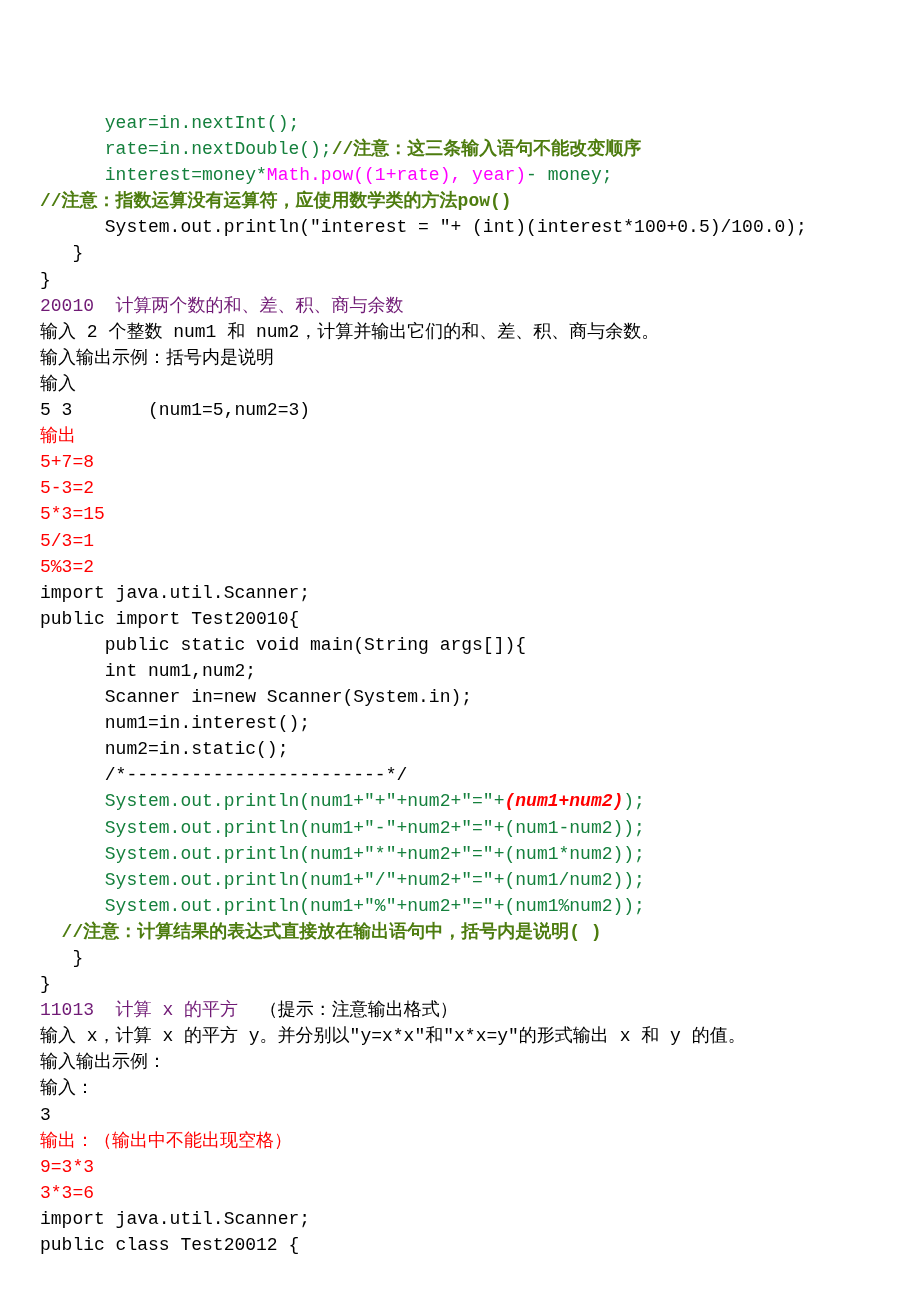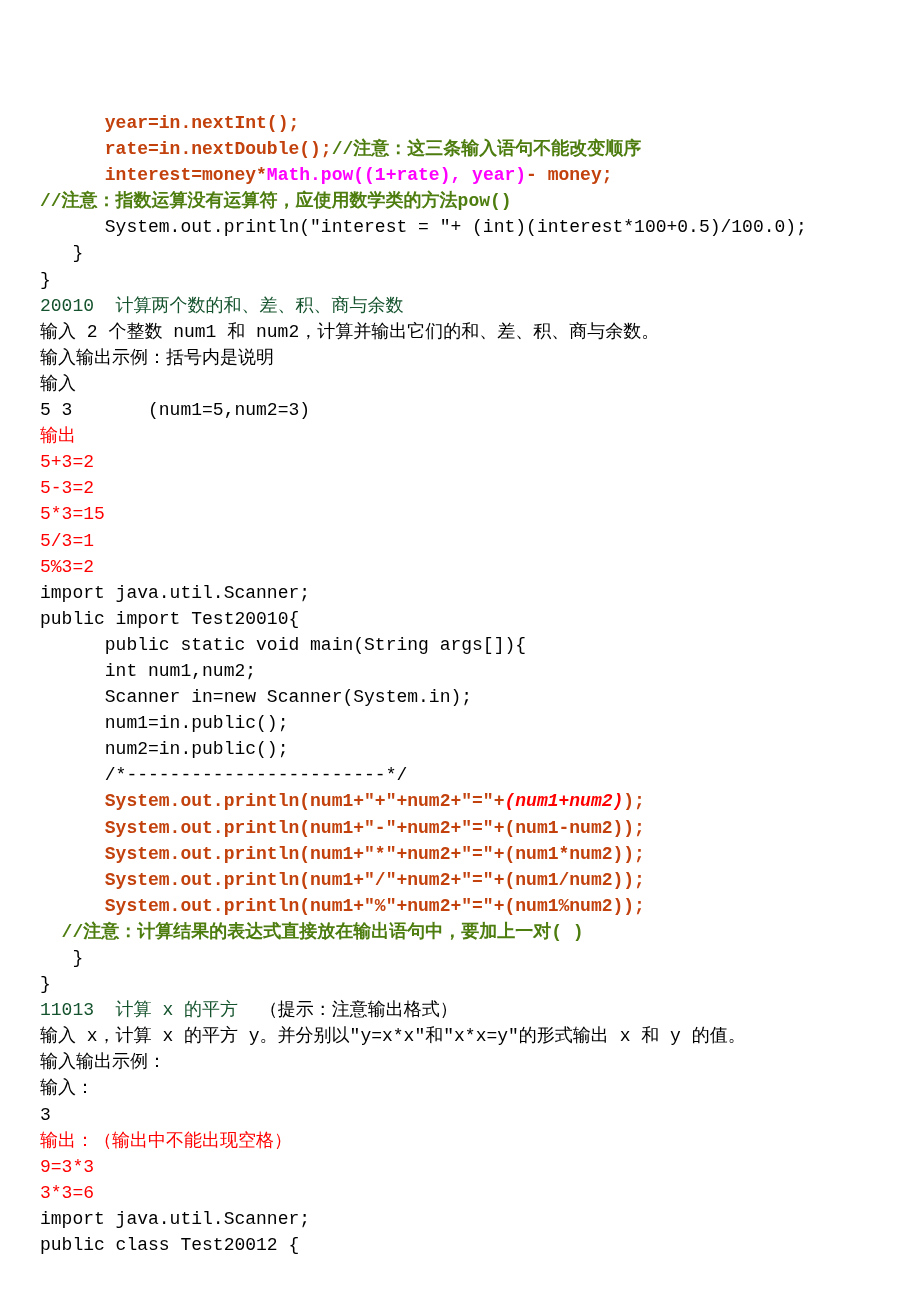--- a/index.html
+++ b/index.html
@@ -9,64 +9,64 @@
     font-family: "SimSun", "宋体", serif;
     font-size: 18px;
     line-height: 1.45;
     color: #000;
     width: 840px;
   }
   .line {
     white-space: pre;
     font-family: "SimSun", "宋体", "Courier New", monospace;
   }
-  .blue-bold { color: #c2410c; font-weight: bold; font-family: "Courier New", monospace; }
-  .magenta { color: #ff00ff; font-weight: bold; font-family: "Courier New", monospace; text-align: right; }
+  .blue-bold { color: #15803d; font-weight: normal; font-family: "Courier New", monospace; }
+  .magenta { color: #ff00ff; font-weight: normal; font-family: "Courier New", monospace; text-align: right; }
   .red { color: #ff0000; font-weight: bold; font-family: "Courier New", monospace; font-style: italic; }
   .red-cn { color: #ff0000; text-align: center; }
-  .blue { color: #14532d; }
+  .blue { color: #701a75; }
   .green-bold { color: #4d7c0f; font-weight: bold; }
   .mono { font-family: "Courier New", monospace; }
 </style>
 </head>
 <body>
 
 <div class="line"><span class="blue-bold">      year=in.nextInt();</span></div>
 <div class="line"><span class="blue-bold">      rate=in.nextDouble();</span><span class="green-bold">//注意：这三条输入语句不能改变顺序</span></div>
 <div class="line"><span class="blue-bold">      interest=money*</span><span class="magenta">Math.pow((1+rate), year)</span><span class="blue-bold">- money;</span></div>
 <div class="line"><span class="green-bold">//注意：指数运算没有运算符，应使用数学类的方法</span><span class="green-bold mono">pow()</span></div>
 <div class="line">      System.out.println("interest = "+ (int)(interest*100+0.5)/100.0);</div>
 <div class="line">   }</div>
 <div class="line">}</div>
 
 <div class="line"><span class="blue">20010  计算两个数的和、差、积、商与余数</span></div>
 <div class="line">输入 2 个整数 num1 和 num2，计算并输出它们的和、差、积、商与余数。</div>
 <div class="line">输入输出示例：括号内是说明</div>
 <div class="line">输入</div>
 <div class="line">5 3       (num1=5,num2=3)</div>
 <div class="line"><span class="red-cn">输出</span></div>
-<div class="line"><span class="red-cn">5+3=2</span></div>
+<div class="line"><span class="red-cn">5+7=8</span></div>
 <div class="line"><span class="red-cn">5-3=2</span></div>
 <div class="line"><span class="red-cn">5*3=15</span></div>
 <div class="line"><span class="red-cn">5/3=1</span></div>
 <div class="line"><span class="red-cn">5%3=2</span></div>
 <div class="line">import java.util.Scanner;</div>
 <div class="line">public import Test20010{</div>
 <div class="line">      public static void main(String args[]){</div>
 <div class="line">      int num1,num2;</div>
 <div class="line">      Scanner in=new Scanner(System.in);</div>
-<div class="line">      num1=in.public();</div>
-<div class="line">      num2=in.public();</div>
+<div class="line">      num1=in.interest();</div>
+<div class="line">      num2=in.static();</div>
 <div class="line">      /*------------------------*/</div>
 <div class="line"><span class="blue-bold">      System.out.println(num1+"+"+num2+"="+</span><span class="red">(num1+num2)</span><span class="blue-bold">);</span></div>
 <div class="line"><span class="blue-bold">      System.out.println(num1+"-"+num2+"="+(num1-num2));</span></div>
 <div class="line"><span class="blue-bold">      System.out.println(num1+"*"+num2+"="+(num1*num2));</span></div>
 <div class="line"><span class="blue-bold">      System.out.println(num1+"/"+num2+"="+(num1/num2));</span></div>
 <div class="line"><span class="blue-bold">      System.out.println(num1+"%"+num2+"="+(num1%num2));</span></div>
-<div class="line"><span class="green-bold">  //注意：计算结果的表达式直接放在输出语句中，要加上一对</span><span class="green-bold mono">( )</span></div>
+<div class="line"><span class="green-bold">  //注意：计算结果的表达式直接放在输出语句中，括号内是说明</span><span class="green-bold mono">( )</span></div>
 <div class="line">   }</div>
 <div class="line">}</div>
 
 <div class="line"><span class="blue">11013  计算 x 的平方</span><span>  （提示：注意输出格式）</span></div>
 <div class="line">输入 x，计算 x 的平方 y。并分别以"y=x*x"和"x*x=y"的形式输出 x 和 y 的值。</div>
 <div class="line">输入输出示例：</div>
 <div class="line">输入：</div>
 <div class="line">3</div>
 <div class="line"><span class="red-cn">输出：（输出中不能出现空格）</span></div>
 <div class="line"><span class="red-cn">9=3*3</span></div>

